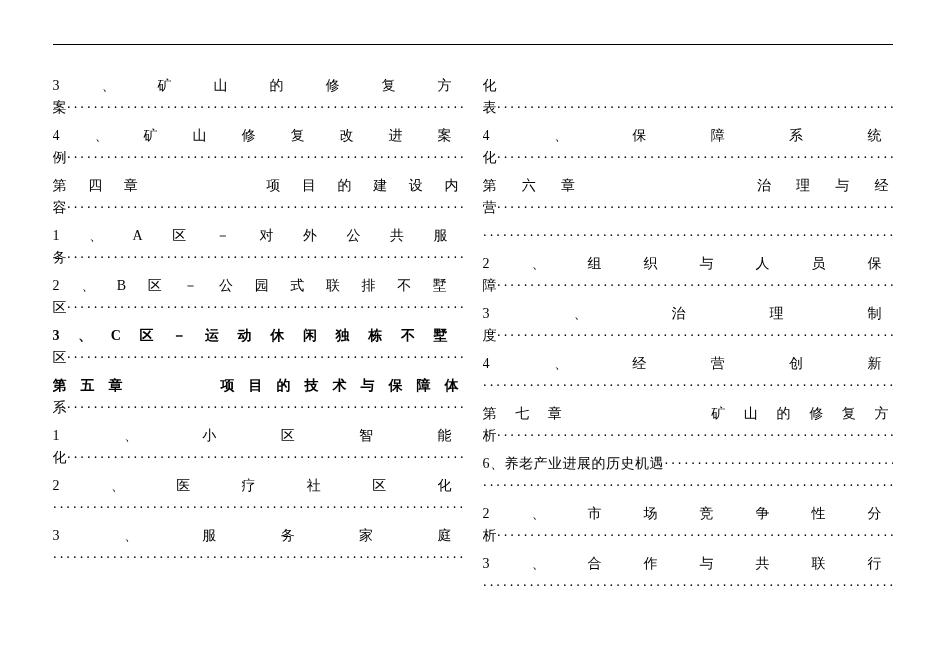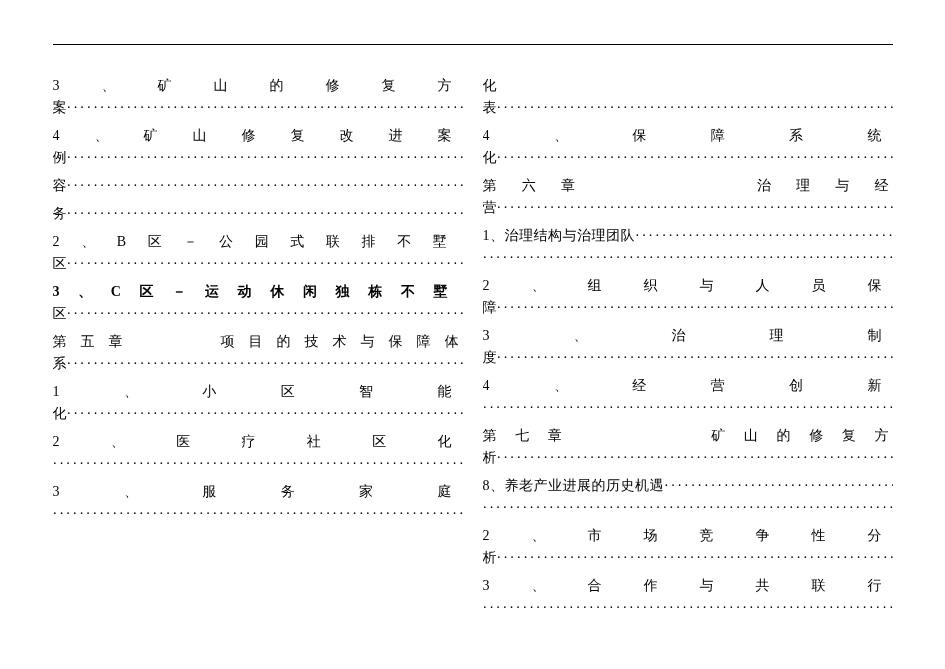--- a/index.html
+++ b/index.html
@@ -109,26 +109,32 @@
         <div class="entry">
           <div class="top">
             <span class="title space-out" style="letter-spacing: 35px; display: inline-block; width: 410px;">4、矿山修复改进案</span>
           </div>
           <div class="second">
             <span class="wrapchar">例</span>
             <span class="dots"></span>
           </div>
         </div>
         <div class="entry">
+          <div class="top">
+            <span class="title space-out" style="letter-spacing: 21.6364px; display: inline-block; width: 410px;">第四章　　　项目的建设内</span>
+          </div>
           <div class="second">
             <span class="wrapchar">容</span>
             <span class="dots"></span>
           </div>
         </div>
         <div class="entry">
+          <div class="top">
+            <span class="title space-out" style="letter-spacing: 29.5556px; display: inline-block; width: 410px;">1、A区－对外公共服</span>
+          </div>
           <div class="second">
             <span class="wrapchar">务</span>
             <span class="dots"></span>
           </div>
         </div>
         <div class="entry">
           <div class="top">
             <span class="title space-out" style="letter-spacing: 21.6364px; display: inline-block; width: 410px;">2、B区－公园式联排不墅</span>
           </div>
           <div class="second">
@@ -140,21 +146,21 @@
           <div class="top">
             <span class="title space-out" style="letter-spacing: 18.6667px; display: inline-block; width: 410px; font-weight: bold;">3、C区－运动休闲独栋不墅</span>
           </div>
           <div class="second">
             <span class="wrapchar">区</span>
             <span class="dots"></span>
           </div>
         </div>
         <div class="entry">
           <div class="top">
-            <span class="title space-out" style="letter-spacing: 14px; display: inline-block; width: 410px;">第五章　　　项目的技术与保障体</span>
+            <span class="title space-out" style="letter-spacing: 14px; display: inline-block; width: 410px; font-weight: bold;">第五章　　　项目的技术与保障体</span>
           </div>
           <div class="second">
             <span class="wrapchar">系</span>
             <span class="dots"></span>
           </div>
         </div>
         <div class="entry">
           <div class="top">
             <span class="title space-out" style="letter-spacing: 64.4px; display: inline-block; width: 410px;">1、小区智能</span>
           </div>
@@ -202,24 +208,20 @@
         <div class="entry">
           <div class="top">
             <span class="title space-out" style="letter-spacing: 25.2px; display: inline-block; width: 410px;">第六章　　　　治理与经</span>
           </div>
           <div class="second">
             <span class="wrapchar">营</span>
             <span class="dots"></span>
           </div>
         </div>
         <div class="entry single">
-          <div class="top">
-            <span class="title">1、治理结构与治理团队</span>
-            <span class="fill d"></span>
-          </div>
           <div class="second">
             <span class="dots"></span>
           </div>
         </div>
         <div class="entry">
           <div class="top">
             <span class="title space-out" style="letter-spacing: 42px; display: inline-block; width: 410px;">2、组织与人员保</span>
           </div>
           <div class="second">
             <span class="wrapchar">障</span>
@@ -247,21 +249,21 @@
           <div class="top">
             <span class="title space-out" style="letter-spacing: 18.6667px; display: inline-block; width: 410px;">第七章　　　　矿山的修复方</span>
           </div>
           <div class="second">
             <span class="wrapchar">析</span>
             <span class="dots"></span>
           </div>
         </div>
         <div class="entry single">
           <div class="top">
-            <span class="title">8、养老产业进展的历史机遇</span>
+            <span class="title">6、养老产业进展的历史机遇</span>
             <span class="fill d"></span>
           </div>
           <div class="second">
             <span class="dots"></span>
           </div>
         </div>
         <div class="entry">
           <div class="top">
             <span class="title space-out" style="letter-spacing: 42px; display: inline-block; width: 410px;">2、市场竞争性分</span>
           </div>

